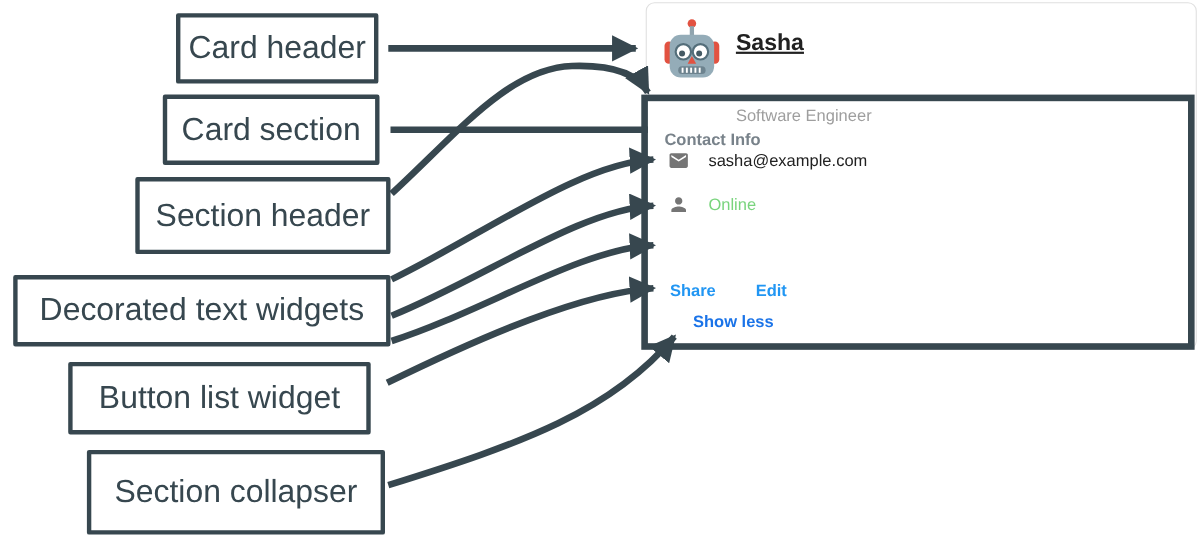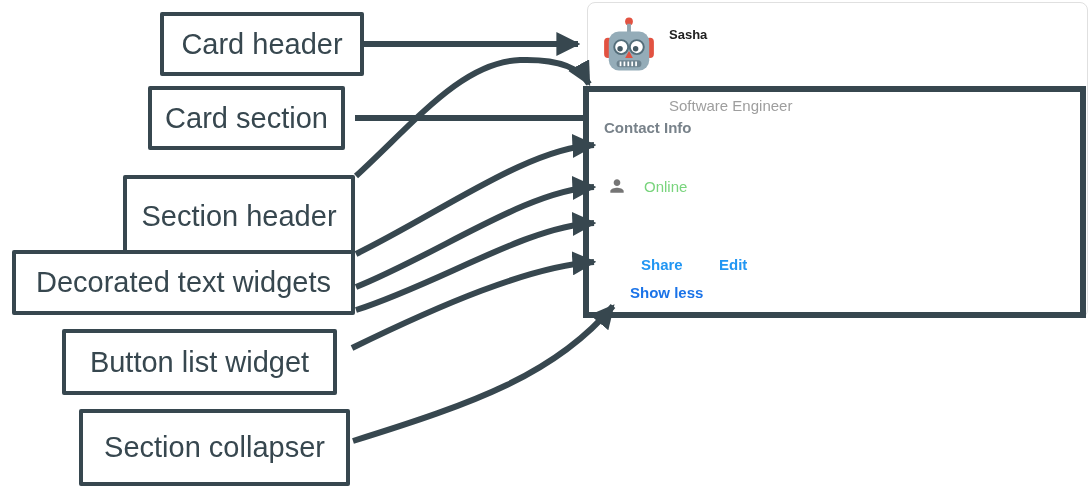--- a/index.html
+++ b/index.html
@@ -19,41 +19,41 @@
   #arrows path.arrow{fill:none;stroke:var(--ink);stroke-width:6;}
   #arrows #ah path{fill:var(--ink);}
   #arrows .outline{fill:none;stroke:var(--ink);stroke-width:6;}
   
   .card{
     position:absolute;left:587px;top:2px;width:501px;height:316px;
     background:#fff;border:1px solid var(--card-border);border-radius:8px;
     box-sizing:border-box;z-index:1;
   }
   .avatar{position:absolute;left:13px;top:13px;width:56px;height:56px;}
-  .name{position:absolute;left:81px;top:24px;font-size:13px;font-weight:700;color:var(--text-primary);}
+  .name{position:absolute;left:81px;top:24px;font-size:21px;font-weight:700;color:var(--text-primary);text-decoration:underline;}
   .role{position:absolute;left:81px;top:48px;font-size:15px;color:var(--text-secondary);margin-top:46px;}
   .section-title{position:absolute;left:16px;top:116px;font-size:15px;font-weight:700;color:var(--muted);}
   .row{position:absolute;left:19px;height:20px;display:flex;align-items:center;}
   .row .ricon{width:20px;height:20px;margin-right:17px;flex:none;}
   .row .ricon svg{width:20px;height:20px;fill:var(--icon);display:block;}
   .row .rtext{font-size:15px;color:var(--text-primary);}
   .row .rtext.online{color:var(--green);}
-  .btn{position:absolute;top:253px;font-size:15px;font-weight:700;color:var(--blue);cursor:pointer;margin-left:32px;}
+  .btn{position:absolute;top:253px;font-size:15px;font-weight:700;color:var(--blue);cursor:pointer;}
   .collapser{position:absolute;left:42px;top:281px;font-size:15px;font-weight:700;color:var(--blue-strong);cursor:pointer;}
 </style>
 </head>
 <body>
 
-<div class="anno" style="left:160px;top:12px;width:204px;height:64px">
+<div class="anno" style="left:160px;top:12px;width:184px;height:64px">
   <span>Card header</span>
 </div>
 <div class="anno" style="left:148px;top:86px;width:197px;height:64px">
   <span>Card section</span>
 </div>
-<div class="anno" style="left:123px;top:175px;width:232px;height:82px">
+<div class="anno" style="left:123px;top:161px;width:232px;height:70px">
   <span>Section header</span>
 </div>
 <div class="anno" style="left:12px;top:250px;width:343px;height:65px">
   <span>Decorated text widgets</span>
 </div>
 <div class="anno" style="left:62px;top:329px;width:275px;height:66px">
   <span>Button list widget</span>
 </div>
 <div class="anno" style="left:79px;top:409px;width:271px;height:77px">
   <span>Section collapser</span>
@@ -78,20 +78,28 @@
       <rect x="30" y="58.5" width="2.2" height="6" fill="#ffffff"></rect>
       <rect x="35" y="58.5" width="2.2" height="6" fill="#ffffff"></rect>
       <rect x="40" y="58.5" width="2.2" height="6" fill="#ffffff"></rect>
     </svg>
   </div>
   <div class="name">Sasha</div>
   <div class="role">Software Engineer</div>
 
   <div class="section-title">Contact Info</div>
 
+  <div class="row" style="top:133px">
+    <span class="ricon">
+      <svg viewBox="0 0 24 24">
+          <path d="M20 4H4c-1.1 0-1.99.9-1.99 2L2 18c0 1.1.9 2 2 2h16c1.1 0 2-.9 2-2V6c0-1.1-.9-2-2-2zm0 4l-8 5-8-5V6l8 5 8-5v2z"></path>
+        </svg>
+    </span>
+    <span class="rtext">sasha@example.com</span>
+  </div>
 
   <div class="row" style="top:173px">
     <span class="ricon">
       <svg viewBox="0 0 24 24">
           <path d="M12 12c2.21 0 4-1.79 4-4s-1.79-4-4-4-4 1.79-4 4 1.79 4 4 4zm0 2c-2.67 0-8 1.34-8 4v2h16v-2c0-2.66-5.33-4-8-4z"></path>
         </svg>
     </span>
     <span class="rtext online">Online</span>
   </div>
 

